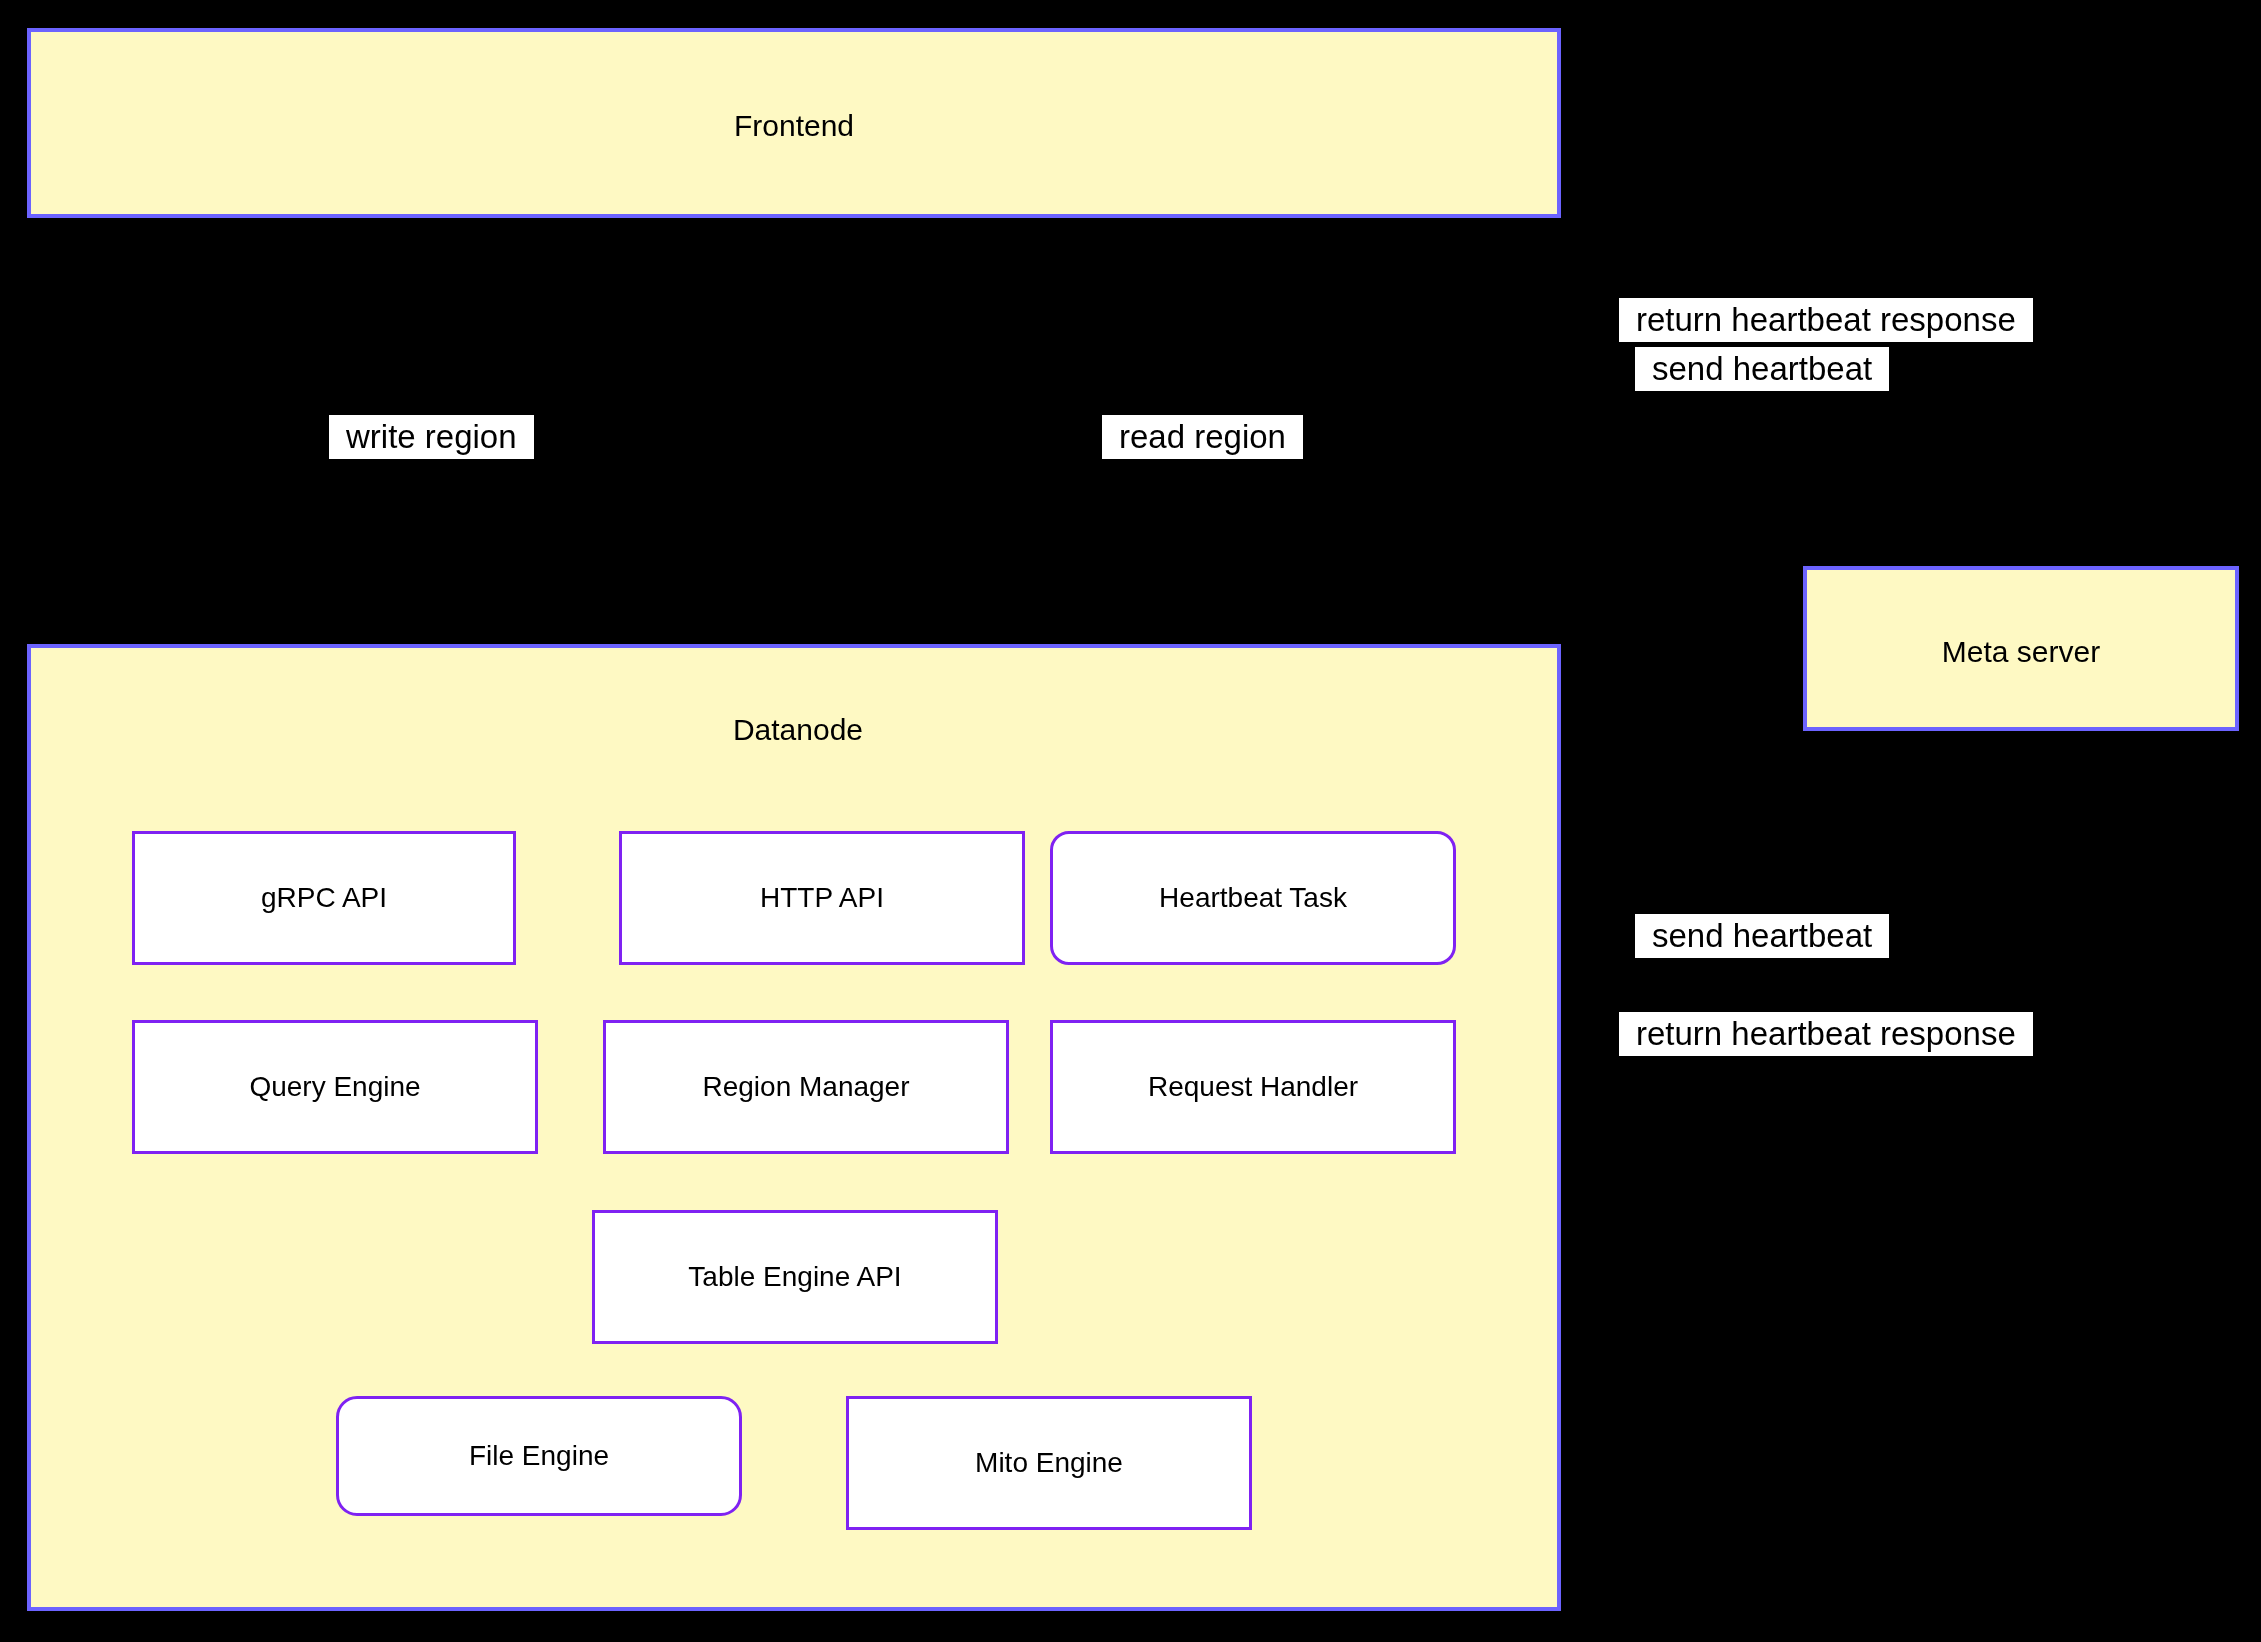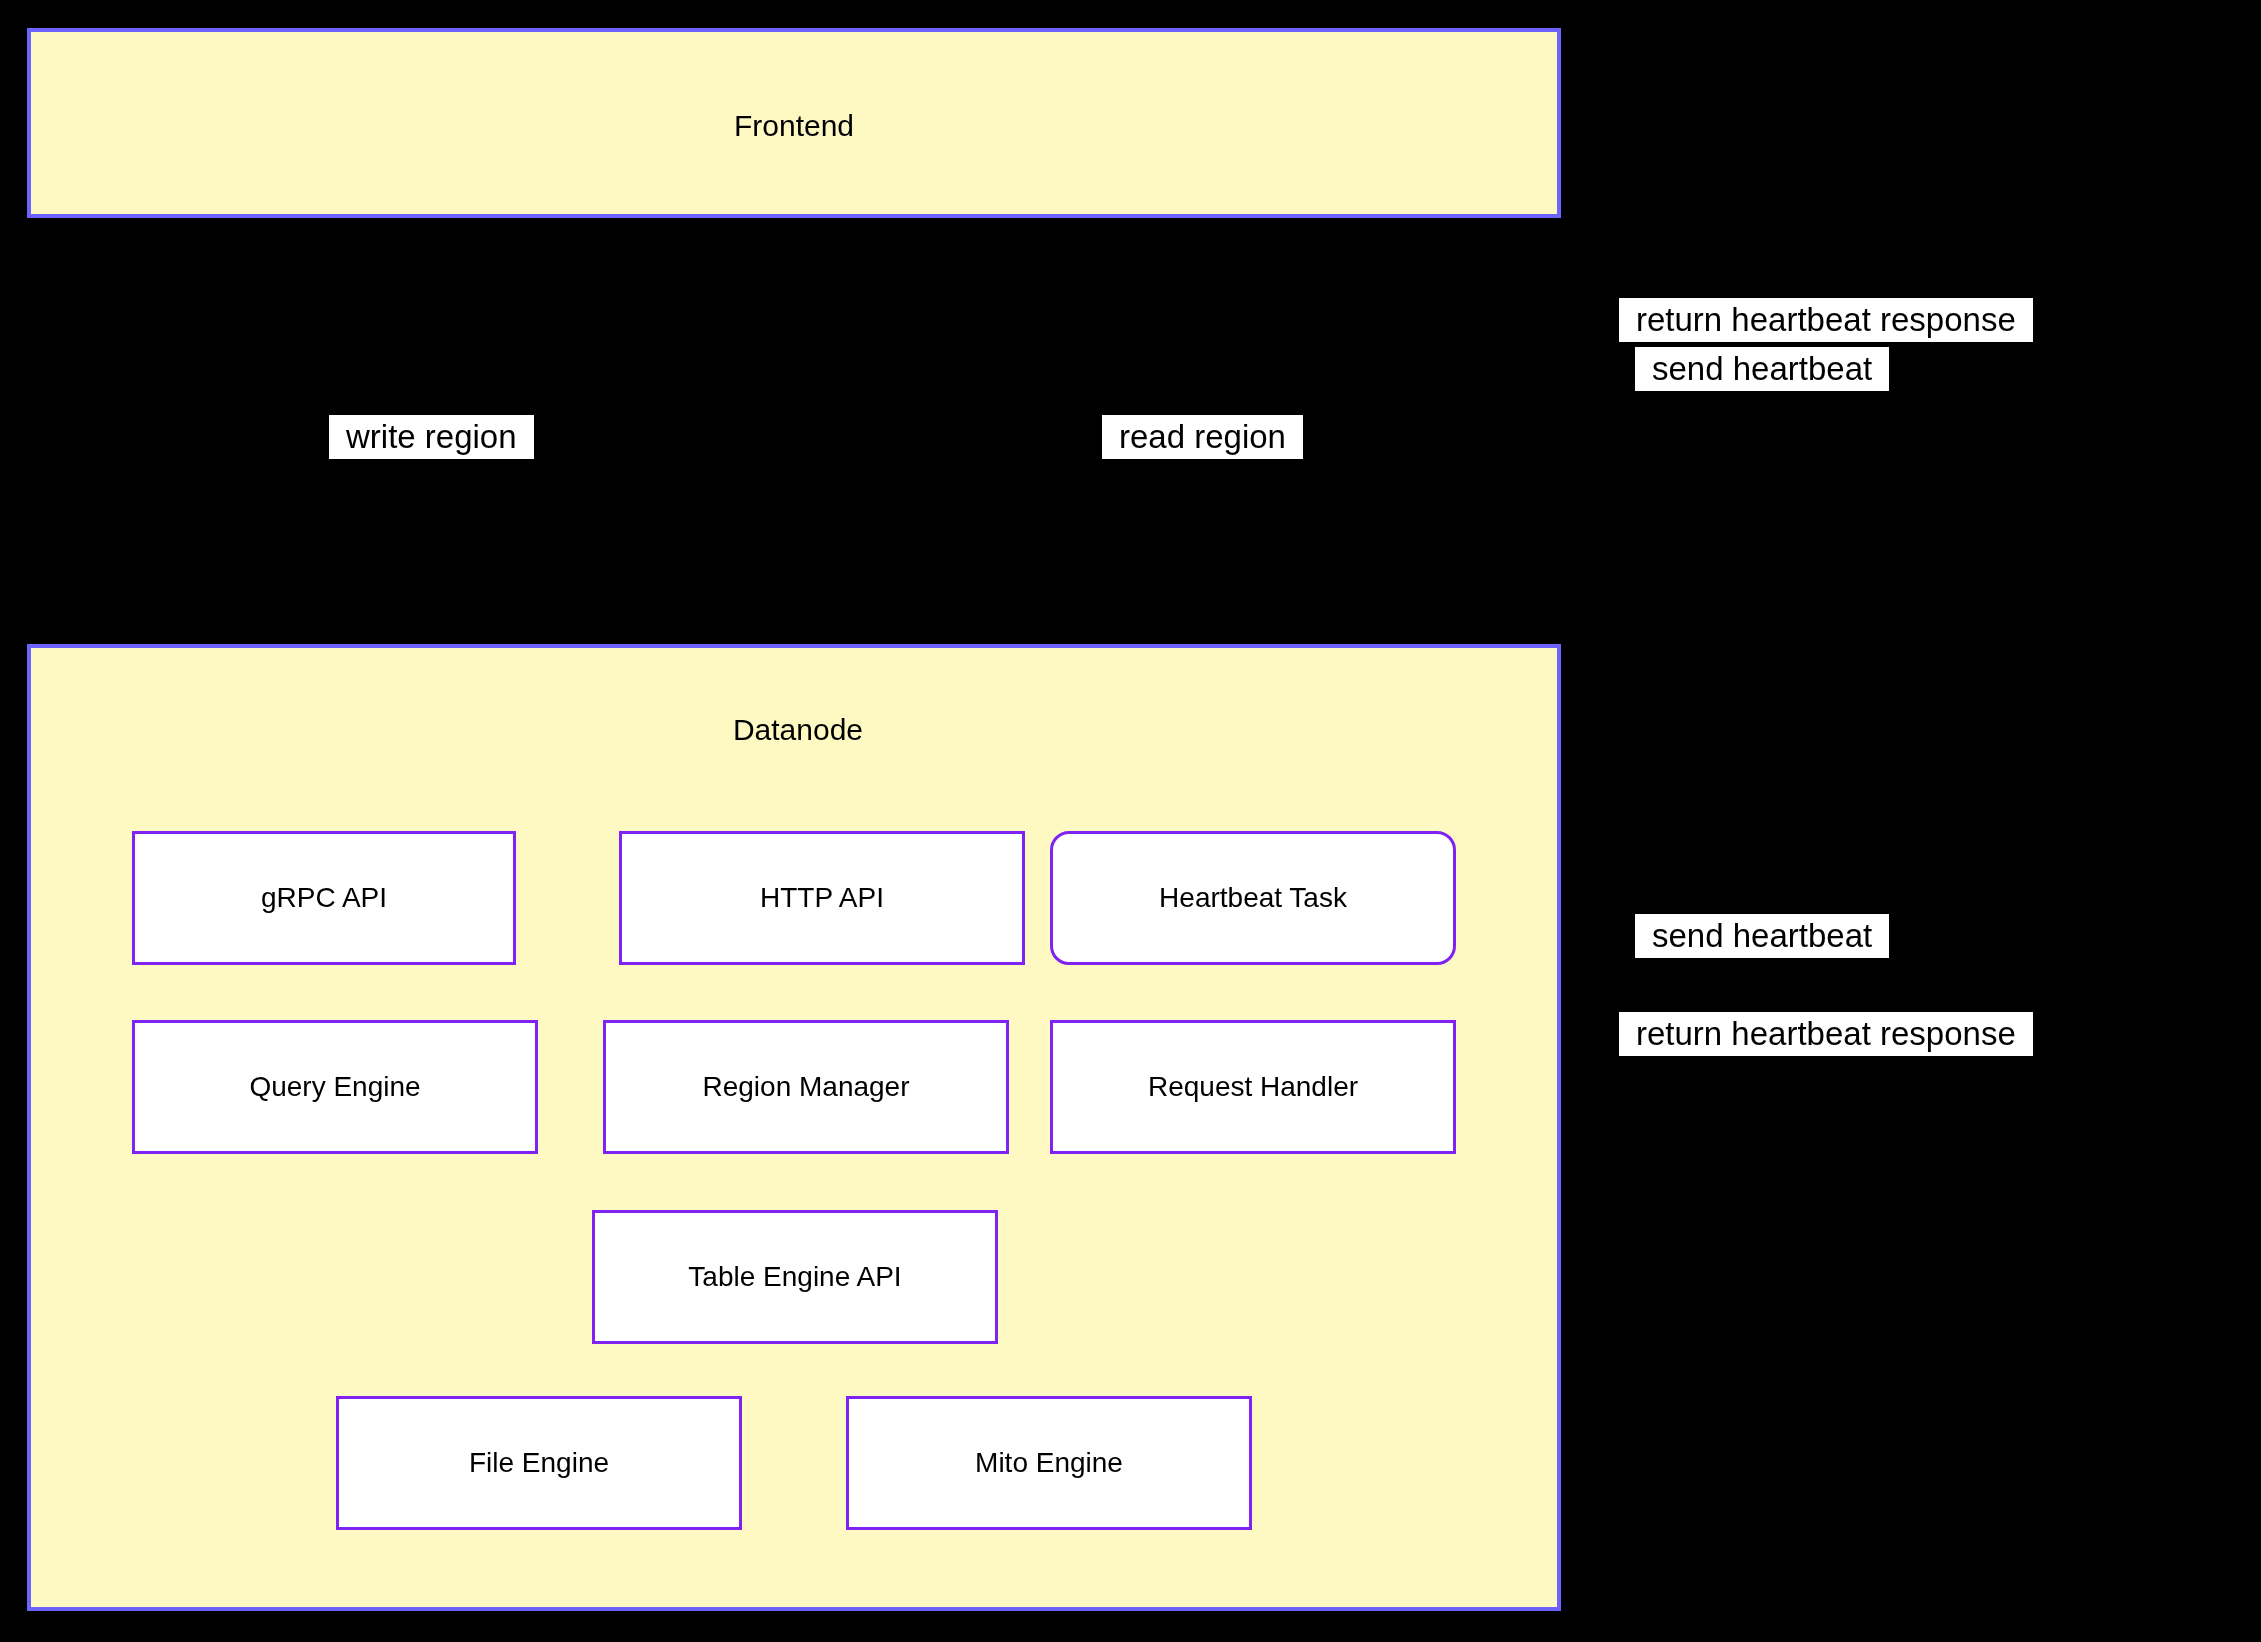--- a/index.html
+++ b/index.html
@@ -100,20 +100,23 @@
 
     <path d="M2322,1370 L2600,1250 L2740,1088" stroke="#000000" stroke-width="5" fill="none" marker-end="url(#arrowhead)"></path>
 
     <path d="M2800,1088 L2560,1480 L2322,1670" stroke="#000000" stroke-width="5" fill="none" marker-end="url(#arrowhead)"></path>
   </svg>
 
   <div class="container-box" id="node-frontend" style="left: 27px; top: 28px; width: 1534px; height: 190px;">
     <div class="box-title" style="top: 79px;">Frontend</div>
   </div>
 
+  <div class="container-box" id="node-meta_server" style="left: 1803px; top: 566px; width: 436px; height: 165px;">
+    <div class="box-title" style="top: 67px;">Meta server</div>
+  </div>
 
   <div class="container-box" id="node-datanode" style="left: 27px; top: 644px; width: 1534px; height: 967px;">
     <div class="box-title" style="top: 67px; padding-left: 8px;">Datanode</div>
   </div>
 
   <div id="components-layer">
       <div class="component-box" style="left: 132px; top: 831px; width: 384px; height: 134px;">
         <span class="component-label">gRPC API</span>
       </div>
       <div class="component-box" style="left: 592px; top: 831px; width: 406px; height: 134px; margin-left: 27px;">
@@ -127,21 +130,21 @@
       </div>
       <div class="component-box" style="left: 592px; top: 1020px; width: 406px; height: 134px; margin-left: 11px;">
         <span class="component-label">Region Manager</span>
       </div>
       <div class="component-box" style="left: 1050px; top: 1020px; width: 406px; height: 134px;">
         <span class="component-label">Request Handler</span>
       </div>
       <div class="component-box" style="left: 592px; top: 1210px; width: 406px; height: 134px;">
         <span class="component-label">Table Engine API</span>
       </div>
-      <div class="component-box" style="left: 336px; top: 1396px; width: 406px; height: 134px;">
+      <div class="component-box" style="left: 336px; top: 1396px; width: 406px; height: 120px; border-radius: 21px;">
         <span class="component-label">File Engine</span>
       </div>
       <div class="component-box" style="left: 846px; top: 1396px; width: 406px; height: 134px;">
         <span class="component-label">Mito Engine</span>
       </div>
     </div>
 
   <div id="edge-labels-layer">
       <div class="edge-label" style="left: 329px; top: 415px;">write region</div>
       <div class="edge-label" style="left: 1102px; top: 415px;">read region</div>

